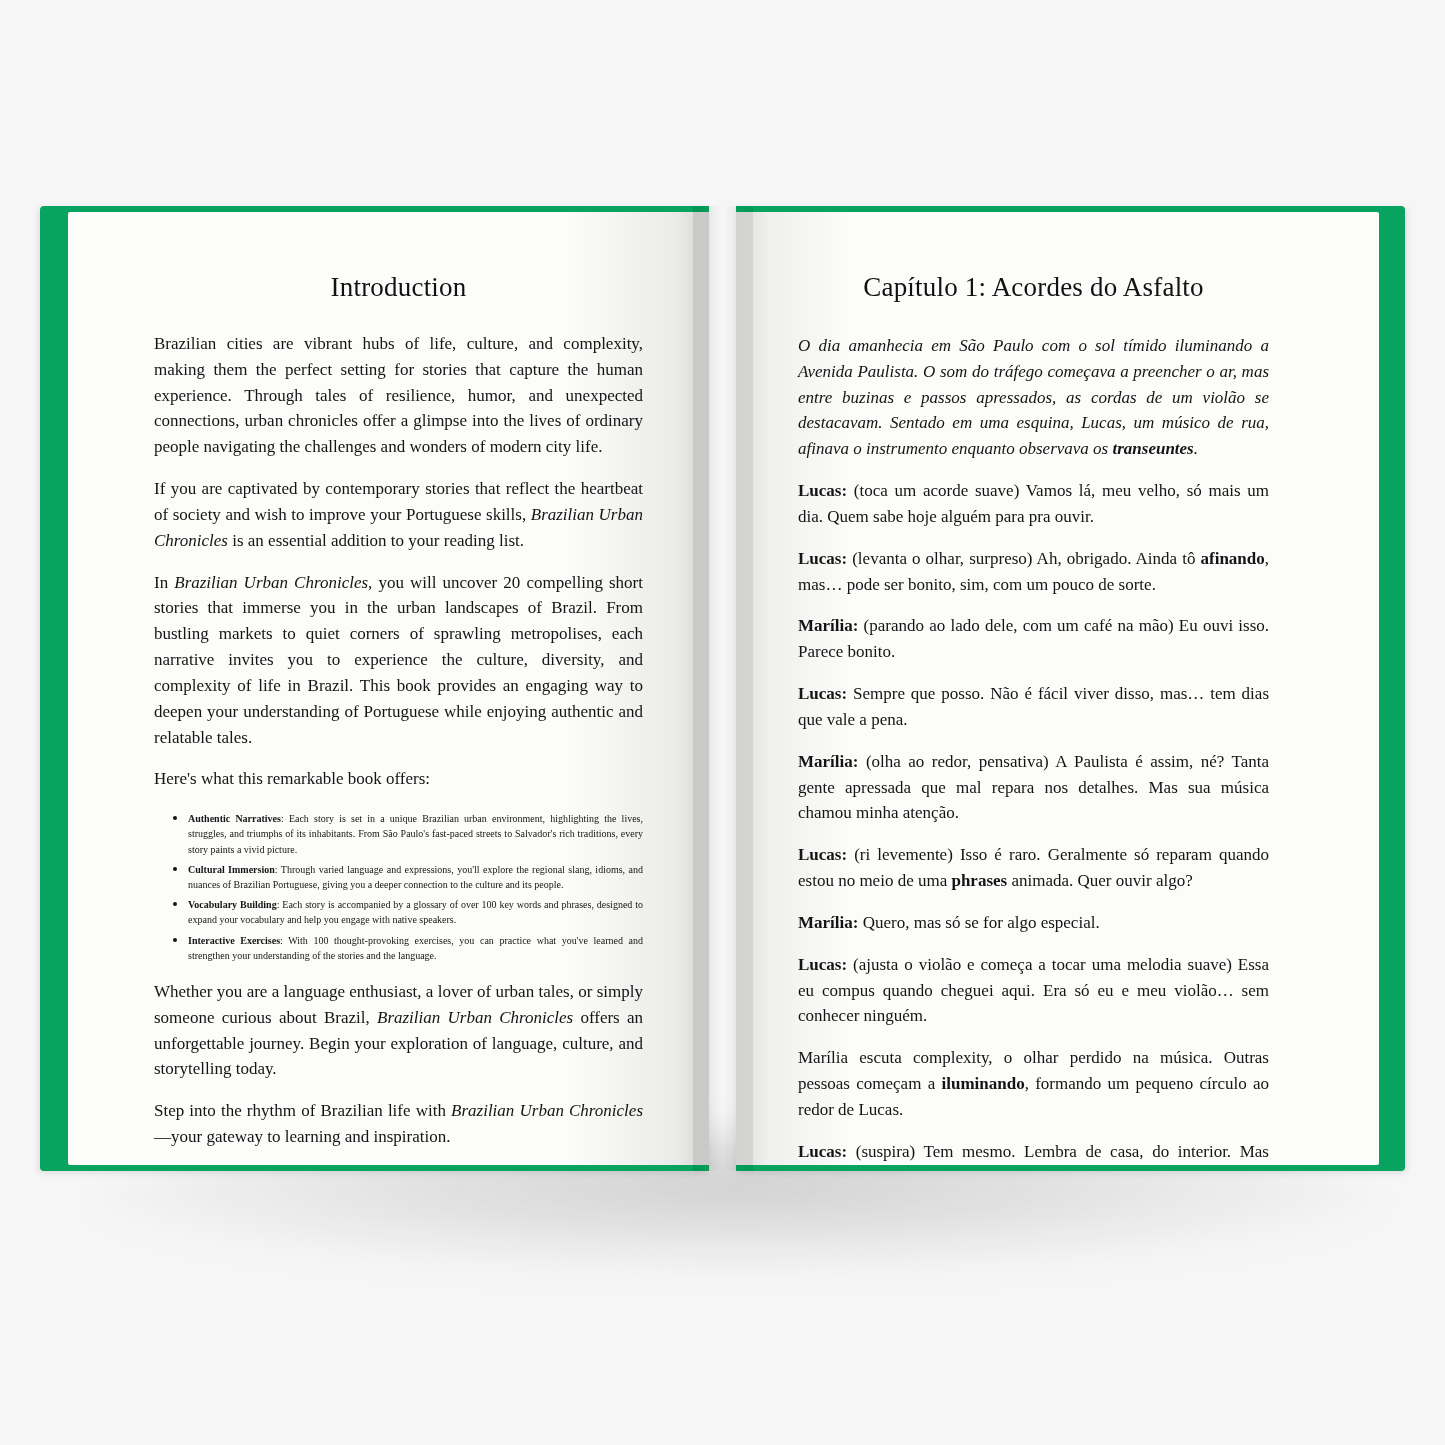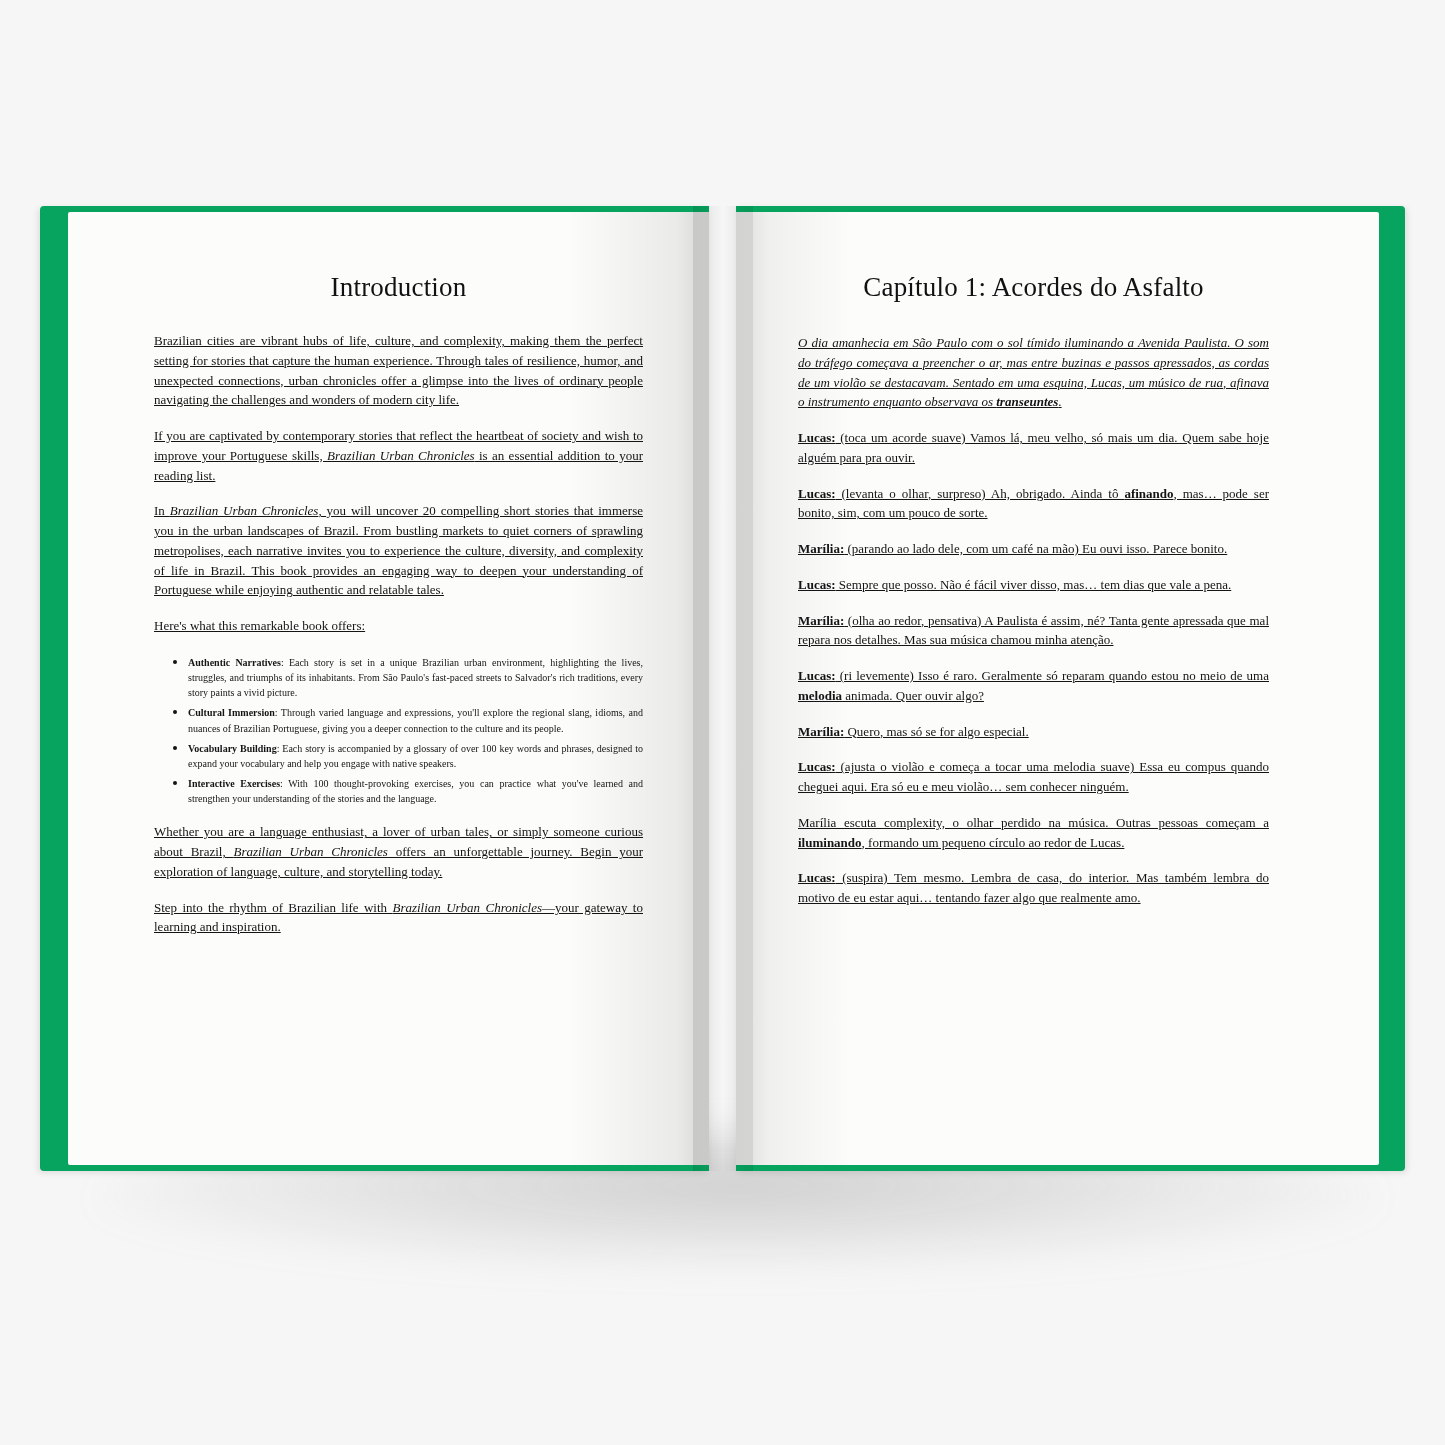--- a/index.html
+++ b/index.html
@@ -112,27 +112,26 @@
     text-align: center;
     margin: 0 0 28px 0;
     letter-spacing: 0.2px;
     color: #111;
   }
   .right-page h1.page-title {
     margin-bottom: 30px;
   }
 
   p {
-    font-size: 13px;
+    font-size: 17px;
     line-height: 1.52;
     text-align: justify;
     margin: 0 0 16px 0;
     color: #141414;
     hyphens: auto;
-    text-decoration: underline;
   }
   p.intro-italic {
     font-style: italic;
   }
   ul {
     margin: 4px 0 16px 0;
     padding-left: 34px;
   }
   li {
     font-size: 10px;
@@ -190,21 +189,21 @@
 
         <p><span class="speaker">Lucas:</span><span> (levanta o olhar, surpreso) Ah, obrigado. Ainda tô </span><span class="bd">afinando</span><span>, mas… pode ser bonito, sim, com um pouco de sorte.</span></p>
 
         <p><span class="speaker">Marília:</span><span> (parando ao lado dele, com um café na mão) Eu ouvi isso. Parece bonito.</span></p>
 
 
         <p><span class="speaker">Lucas:</span><span> Sempre que posso. Não é fácil viver disso, mas… tem dias que vale a pena.</span></p>
 
         <p><span class="speaker">Marília:</span><span> (olha ao redor, pensativa) A Paulista é assim, né? Tanta gente apressada que mal repara nos detalhes. Mas sua música chamou minha atenção.</span></p>
 
-        <p><span class="speaker">Lucas:</span><span> (ri levemente) Isso é raro. Geralmente só reparam quando estou no meio de uma </span><span class="bd">melodia</span><span> animada. Quer ouvir algo?</span></p>
+        <p><span class="speaker">Lucas:</span><span> (ri levemente) Isso é raro. Geralmente só reparam quando estou no meio de uma </span><span class="bd">phrases</span><span> animada. Quer ouvir algo?</span></p>
 
         <p><span class="speaker">Marília:</span><span> Quero, mas só se for algo especial.</span></p>
 
         <p><span class="speaker">Lucas:</span><span> (ajusta o violão e começa a tocar uma melodia suave) Essa eu compus quando cheguei aqui. Era só eu e meu violão… sem conhecer ninguém.</span></p>
 
         <p><span>Marília escuta complexity, o olhar perdido na música. Outras pessoas começam a </span><span class="bd">iluminando</span><span>, formando um pequeno círculo ao redor de Lucas.</span></p>
 
 
         <p><span class="speaker">Lucas:</span><span> (suspira) Tem mesmo. Lembra de casa, do interior. Mas também lembra do motivo de eu estar aqui… tentando fazer algo que realmente amo.</span></p>
 

